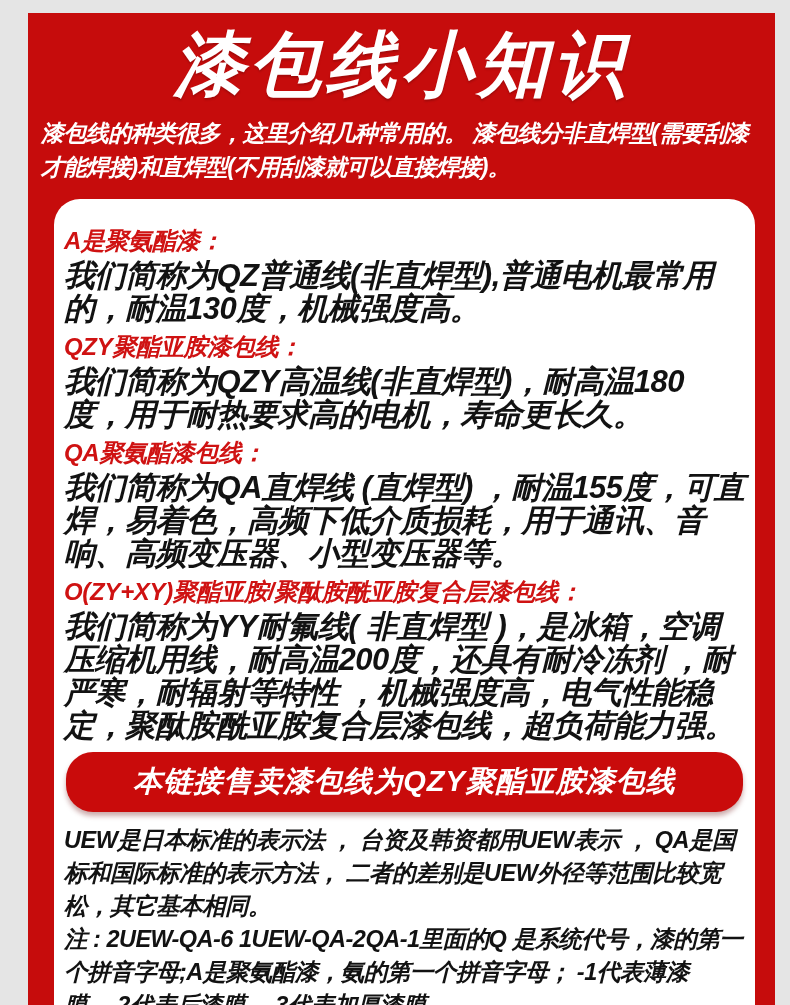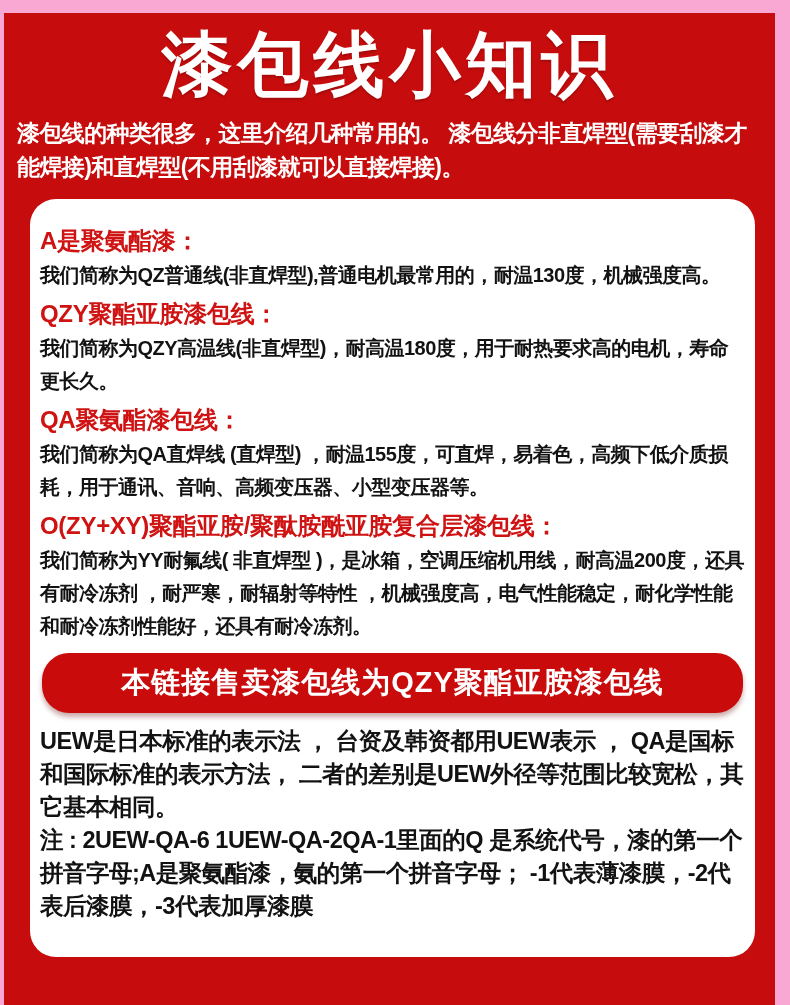--- a/index.html
+++ b/index.html
@@ -1,23 +1,24 @@
 <!DOCTYPE html>
 <html><head>
 <meta charset="utf-8">
 <style>
   * { margin: 0; padding: 0; box-sizing: border-box; }
   html, body { width: 790px; }
   body { font-family: "Liberation Sans", "DejaVu Sans", sans-serif; }
 
   .frame {
     width: 790px; height: 1005px;
-    background: #f9a8d4;           
-    padding: 13px 15px 0 4px;
+    background: #e5e5e5;           
+    padding: 13px 15px 0 28px;
     overflow: hidden;
+    font-style: italic;
   }
   .main {
     width: 100%; height: 992px;
     background: #c60c0c;           
     padding-top: 12px;
     overflow: hidden;
   }
   .title {
     text-align: center;
     color: #ffffff;
@@ -45,21 +46,21 @@
   .sec-heading {
     color: #cf1212;
     font-size: 24px;
     font-weight: 800;
     line-height: 37px;
     margin-top: 3px;
     letter-spacing: -0.3px;
   }
   .sec-body {
     color: #121212;
-    font-size: 20px;
+    font-size: 31px;
     font-weight: 700;
     line-height: 33px;
     letter-spacing: -0.5px;
   }
   .pill {
     margin: 10px 2px 12px 2px;
     height: 60px;
     background: #c90b0b;
     border-radius: 27px;
     color: #ffffff;
@@ -101,21 +102,21 @@
         <p class="sec-body">我们简称为QZY高温线(非直焊型)，耐高温180度，用于耐热要求高的电机，寿命更长久。</p>
       </div>
 
       <div>
         <div class="sec-heading">QA聚氨酯漆包线：</div>
         <p class="sec-body">我们简称为QA直焊线 (直焊型) ，耐温155度，可直焊，易着色，高频下低介质损耗，用于通讯、音响、高频变压器、小型变压器等。</p>
       </div>
 
       <div>
         <div class="sec-heading">O(ZY+XY)聚酯亚胺/聚酞胺酰亚胺复合层漆包线：</div>
-        <p class="sec-body">我们简称为YY耐氟线( 非直焊型 )，是冰箱，空调压缩机用线，耐高温200度，还具有耐冷冻剂 ，耐严寒，耐辐射等特性 ，机械强度高，电气性能稳定，耐化学性能和耐冷冻剂性能好，还具有耐冷冻剂。</p>
+        <p class="sec-body">我们简称为YY耐氟线( 非直焊型 )，是冰箱，空调压缩机用线，耐高温200度，还具有耐冷冻剂 ，耐严寒，耐辐射等特性 ，机械强度高，电气性能稳定，聚酞胺酰亚胺复合层漆包线，超负荷能力强。</p>
       </div>
 
       <div class="pill">本链接售卖漆包线为QZY聚酯亚胺漆包线</div>
 
       <p class="note">UEW是日本标准的表示法 ， 台资及韩资都用UEW表示 ， QA是国标和国际标准的表示方法， 二者的差别是UEW外径等范围比较宽松，其它基本相同。</p>
 
       <p class="note">注 : 2UEW-QA-6 1UEW-QA-2QA-1里面的Q 是系统代号，漆的第一个拼音字母;A是聚氨酯漆，氨的第一个拼音字母；  -1代表薄漆膜，-2代表后漆膜，-3代表加厚漆膜</p>
 
     </div>
   </div>

